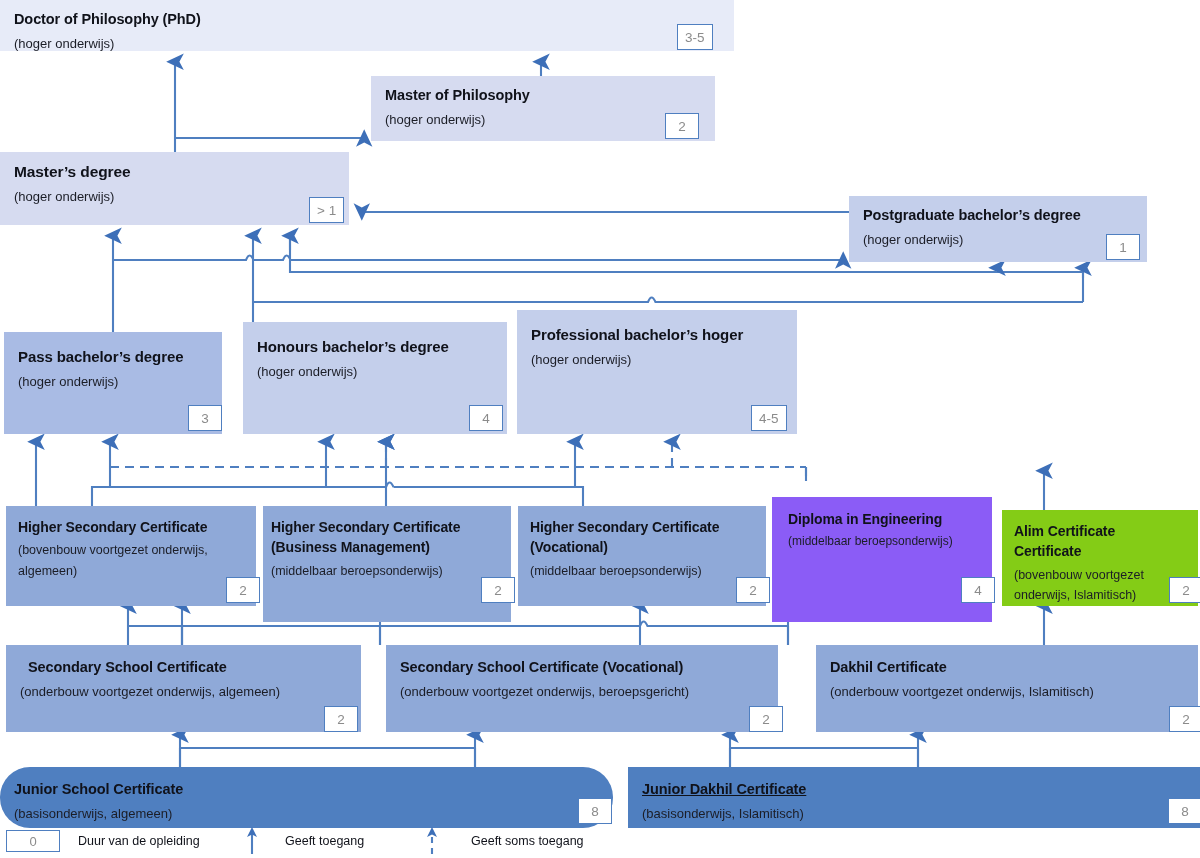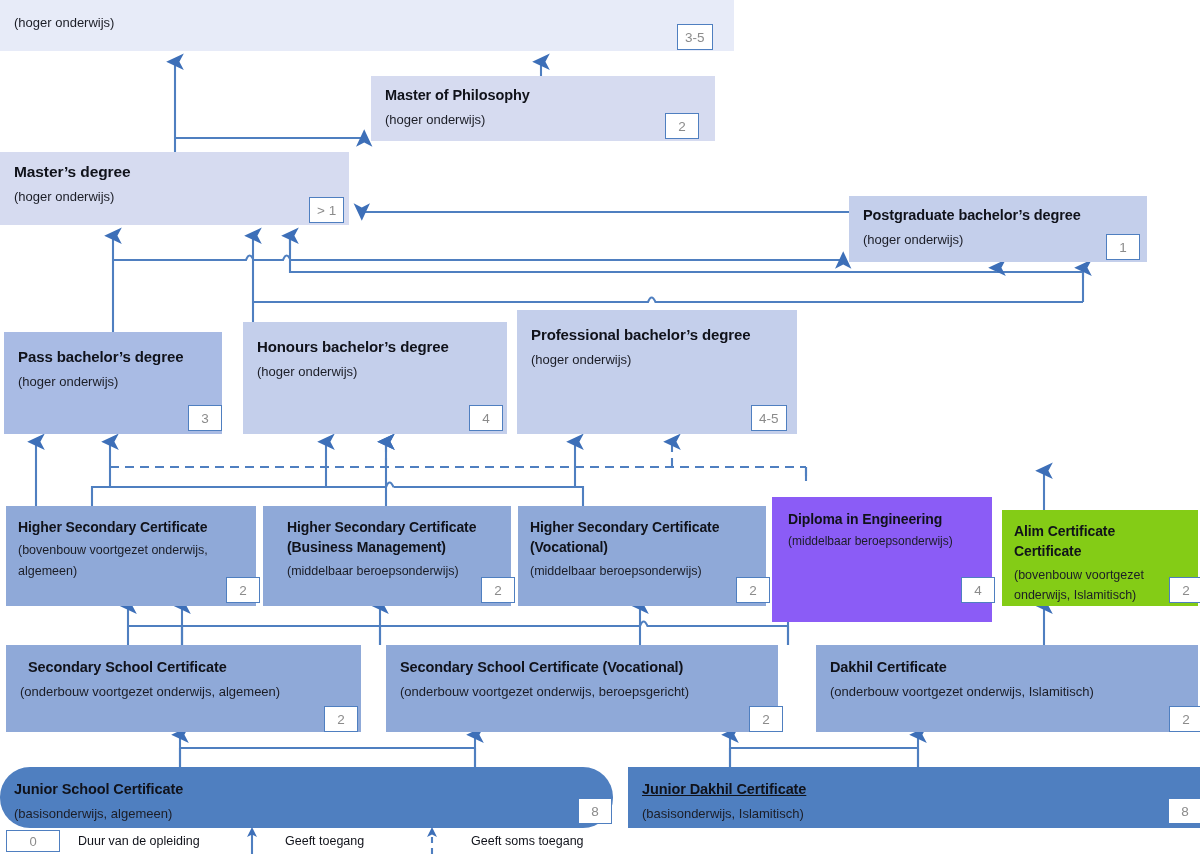--- a/index.html
+++ b/index.html
@@ -126,20 +126,21 @@
       <path d="M730,767 L730,735" marker-end="url(#ar)"></path>
       <path d="M730,748 L918,748"></path>
       <path d="M730,748 L730,767"></path>
       <path d="M918,748 L918,767"></path>
       <path d="M918,767 L918,735" marker-end="url(#ar)"></path>
 
     </g>
   </svg>
 
   <div class="box" style="left:0px;top:0px;width:734px;height:51px;background:#e7ebf8;">
+    <p class="ttl">Doctor of Philosophy (PhD)</p>
     <p class="sub">(hoger onderwijs)</p>
   </div>
   <div class="dur" style="left:677px;top:24px;">3-5</div>
 
   <div class="box" style="left:371px;top:76px;width:344px;height:65px;background:#d6dbf0;">
     <p class="ttl">Master of Philosophy</p>
     <p class="sub">(hoger onderwijs)</p>
   </div>
   <div class="dur" style="left:665px;top:113px;">2</div>
 
@@ -161,32 +162,32 @@
   </div>
   <div class="dur" style="left:188px;top:405px;">3</div>
 
   <div class="box" style="left:243px;top:322px;width:264px;height:112px;background:#c4cfeb;padding-top:14px;">
     <p class="ttl" style="font-size:15px;">Honours bachelor’s degree</p>
     <p class="sub">(hoger onderwijs)</p>
   </div>
   <div class="dur" style="left:469px;top:405px;">4</div>
 
   <div class="box" style="left:517px;top:310px;width:280px;height:124px;background:#c4cfeb;padding-top:14px;">
-    <p class="ttl" style="font-size:15px;">Professional bachelor’s degree</p>
+    <p class="ttl" style="font-size:15px;">Professional bachelor’s hoger</p>
     <p class="sub">(hoger onderwijs)</p>
   </div>
   <div class="dur" style="left:751px;top:405px;">4-5</div>
 
   <div class="box" style="left:6px;top:506px;width:250px;height:100px;background:#8fa9d8;padding:11px 12px 0 12px;">
     <p class="ttl" style="font-size:14px;">Higher Secondary Certificate</p>
     <p class="sub" style="font-size:12.5px;">(bovenbouw voortgezet onderwijs, algemeen)</p>
   </div>
   <div class="dur" style="left:226px;top:577px;">2</div>
 
-  <div class="box" style="left:263px;top:506px;width:248px;height:100px;background:#8fa9d8;padding:11px 12px 0 24px;">
+  <div class="box" style="left:263px;top:506px;width:248px;height:116px;background:#8fa9d8;padding:11px 12px 0 8px;">
     <p class="ttl" style="font-size:14px;">Higher Secondary Certificate (Business Management)</p>
     <p class="sub" style="font-size:12.5px;">(middelbaar beroepsonderwijs)</p>
   </div>
   <div class="dur" style="left:481px;top:577px;">2</div>
 
   <div class="box" style="left:518px;top:506px;width:248px;height:100px;background:#8fa9d8;padding:11px 12px 0 12px;">
     <p class="ttl" style="font-size:14px;">Higher Secondary Certificate (Vocational)</p>
     <p class="sub" style="font-size:12.5px;">(middelbaar beroepsonderwijs)</p>
   </div>
   <div class="dur" style="left:736px;top:577px;">2</div>

